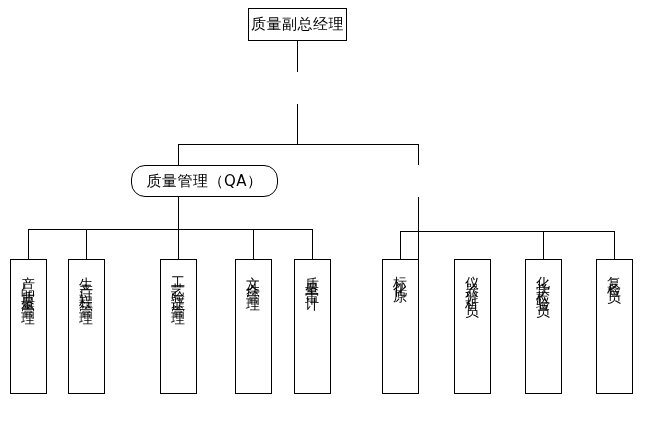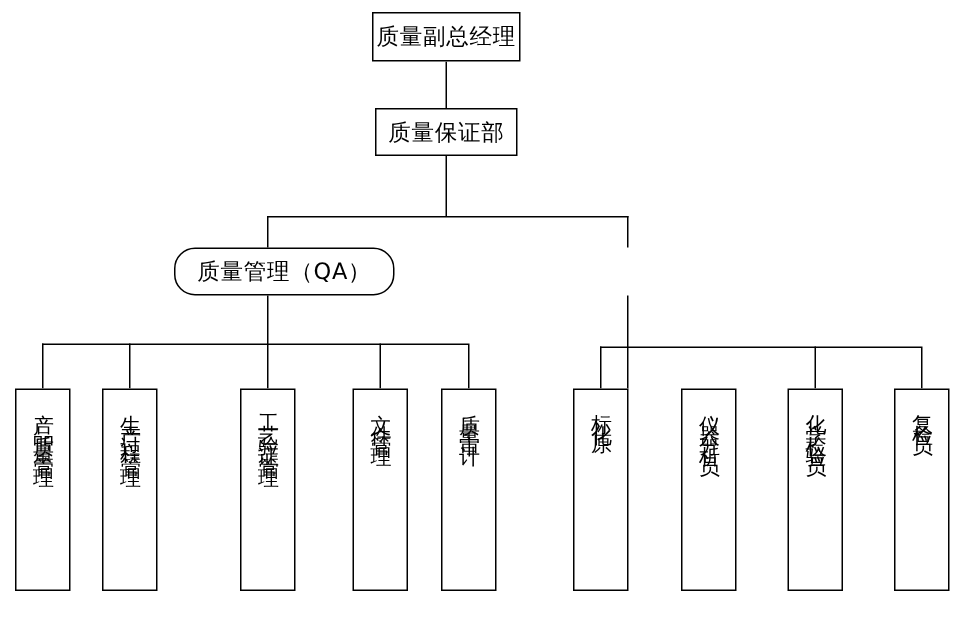--- a/index.html
+++ b/index.html
@@ -78,25 +78,22 @@
   <div class="conn v" style="left:418px; top:197px; height:62px;"></div>
   <div class="conn h" style="left:400px; top:231px; width:214px;"></div>
   <div class="conn v" style="left:400px; top:231px; height:28px;"></div>
   <div class="conn v" style="left:543px; top:231px; height:28px;"></div>
   <div class="conn v" style="left:614px; top:231px; height:28px;"></div>
 
   <div class="node horizontal" style="left:248px; top:8px; width:99px; height:33px;">
     <span>质量副总经理</span>
   </div>
 
-  <div class="node horizontal" style="left:250px; top:72px; width:95px; height:32px;">
-    <span>质量保证部</span>
-  </div>
 
-  <div class="node horizontal" style="left:116px; top:165px; width:147px; height:32px;border-radius:14px;">
+  <div class="node horizontal" style="left:131px; top:165px; width:147px; height:32px;border-radius:14px;">
     <span>质量管理（QA）</span>
   </div>
 
   <div class="node vertical" style="left:10px; top:259px; width:37px; height:135px;">
     <span class="vlabel">产品质量管理</span>
   </div>
   <div class="node vertical" style="left:68px; top:259px; width:37px; height:135px;">
     <span class="vlabel">生产过程管理</span>
   </div>
   <div class="node vertical" style="left:160px; top:259px; width:37px; height:135px;">

